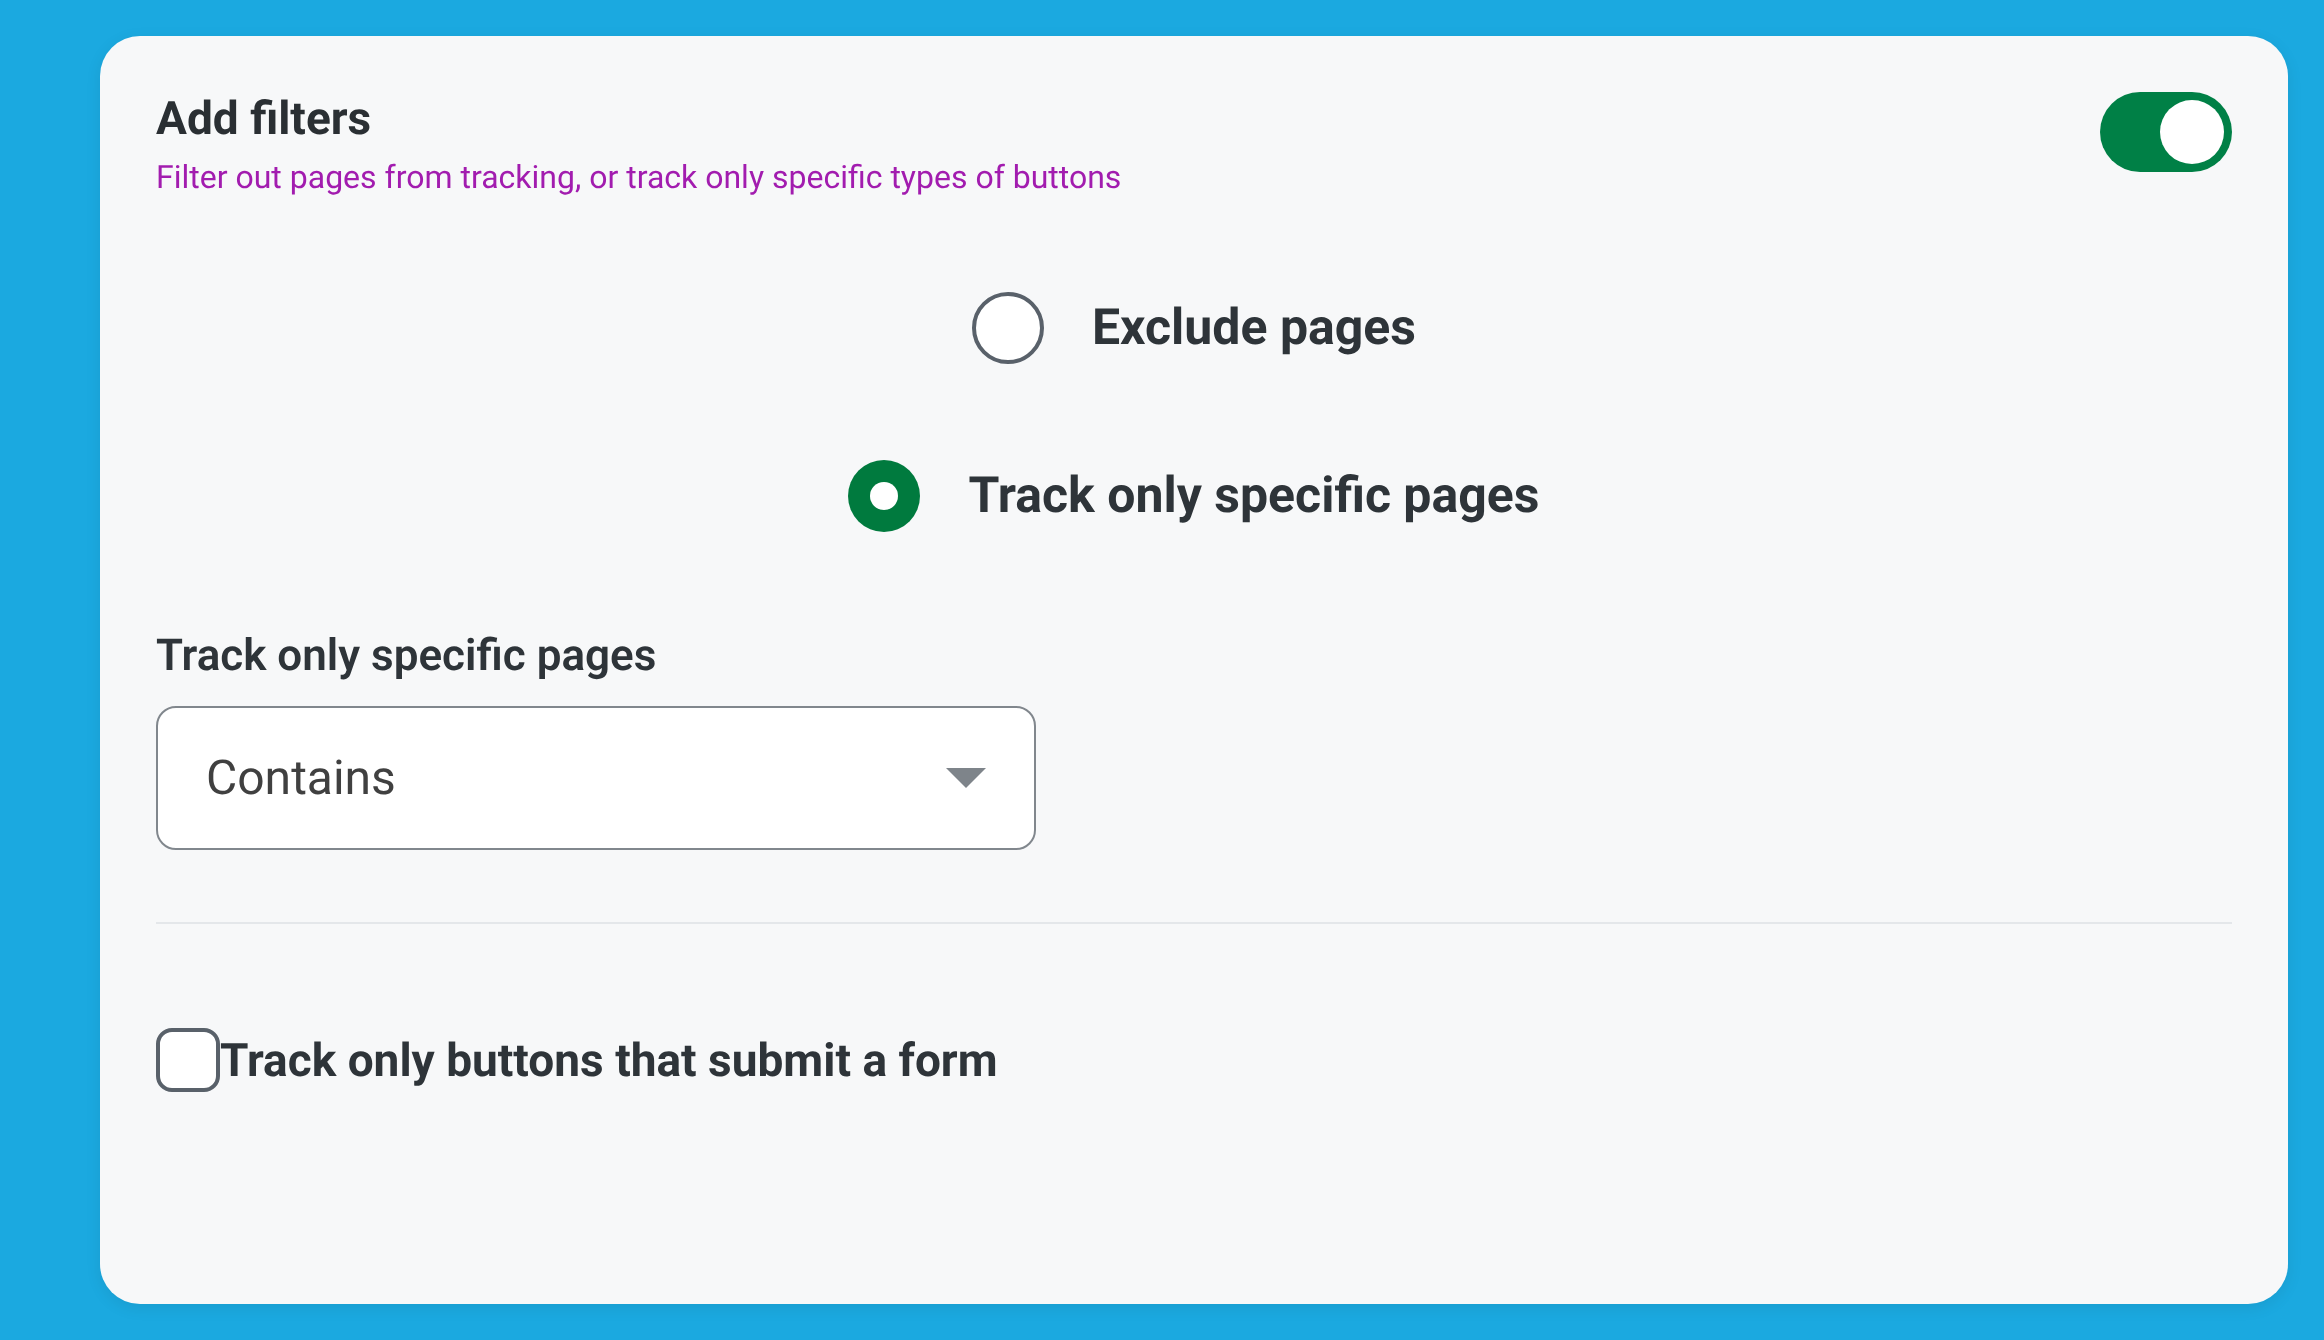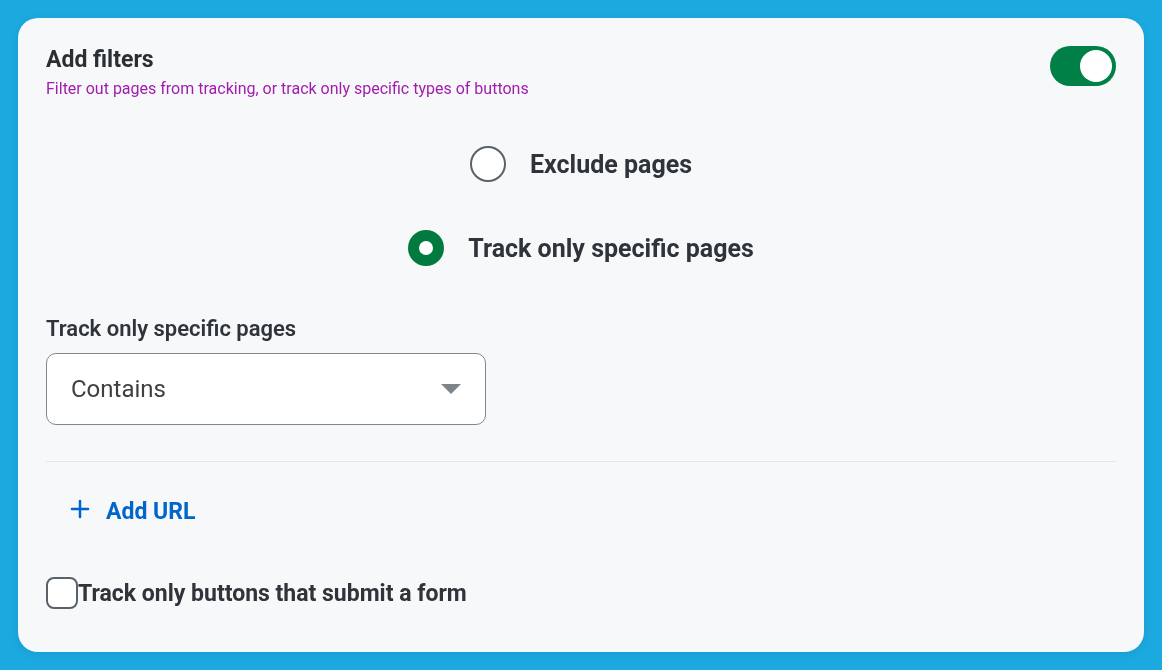--- a/index.html
+++ b/index.html
@@ -13,20 +13,21 @@
       width: 1162px;
       height: 670px;
       padding: 18px;
     }
     .card {
       background: #f7f8f9;
       border-radius: 20px;
       padding: 28px 28px 40px 28px;
       height: 634px;
       box-shadow: 0 2px 8px rgba(0,0,0,0.08);
+      margin-left: 32px;
     }
     .header-row {
       display: flex;
       justify-content: space-between;
       align-items: flex-start;
     }
     .title {
       font-size: 23px;
       font-weight: 700;
       color: #2a2f33;
@@ -229,26 +230,18 @@
   <div class="section-label">Track only specific pages</div>
 
   <div class="select-box">
     <span class="select-text">Contains</span>
     <span class="select-caret"></span>
   </div>
 
 
   <hr class="divider">
 
-  <div class="add-url-row">
-    <span class="plus-icon">
-      <svg width="20" height="20" viewBox="0 0 20 20">
-        <path d="M10 2 L10 18 M2 10 L18 10" stroke="#0066cc" stroke-width="2.5" stroke-linecap="round" fill="none"></path>
-      </svg>
-    </span>
-    <span class="add-url-text">Add URL</span>
-  </div>
 
   <div class="checkbox-row">
     <div class="checkbox"></div>
     <div class="checkbox-label">Track only buttons that submit a form</div>
   </div>
 </div>
 
 </body></html>

